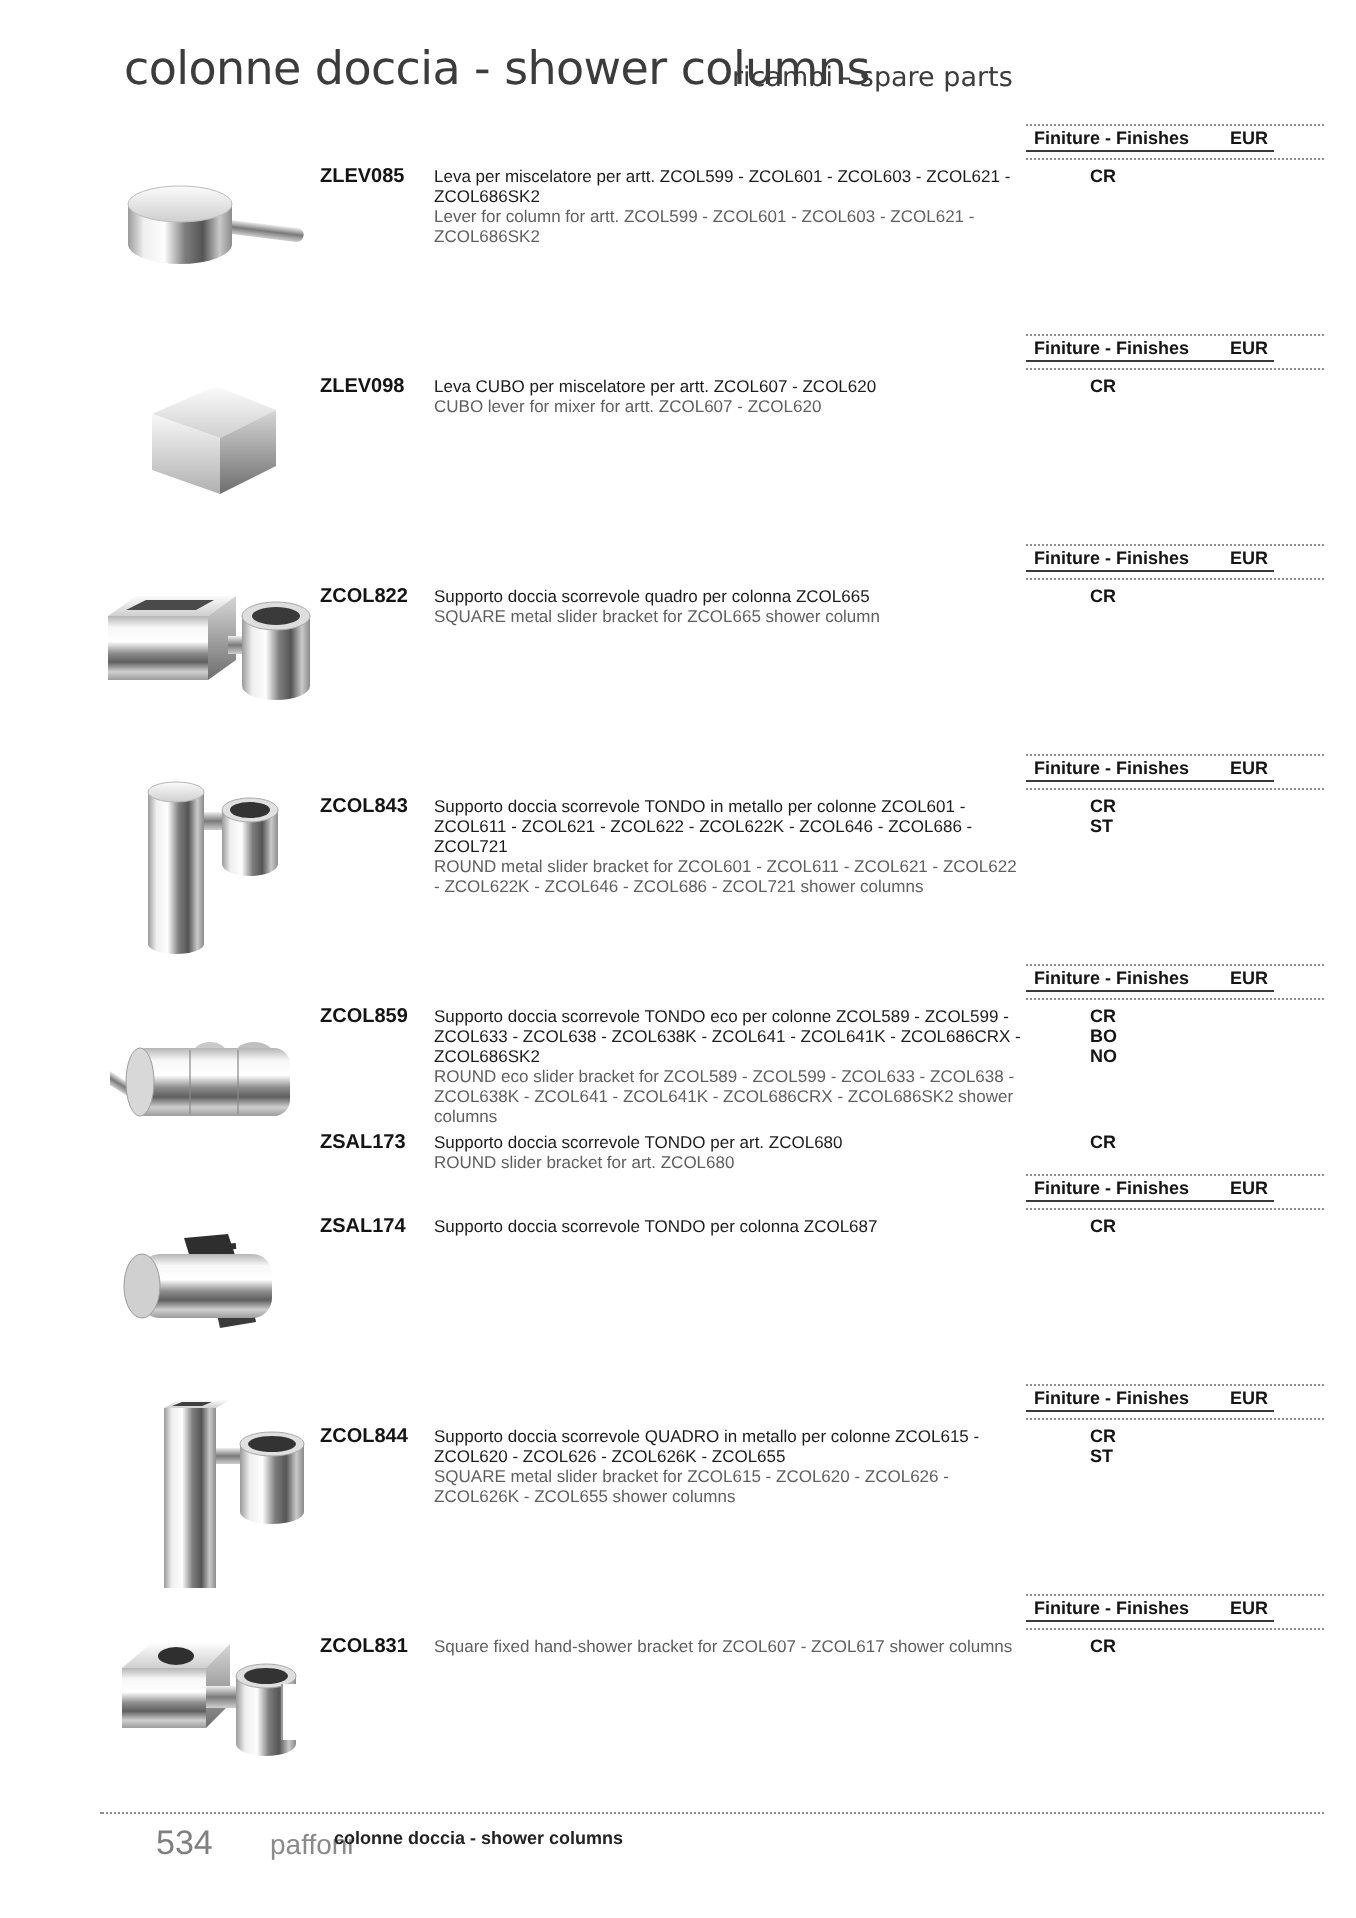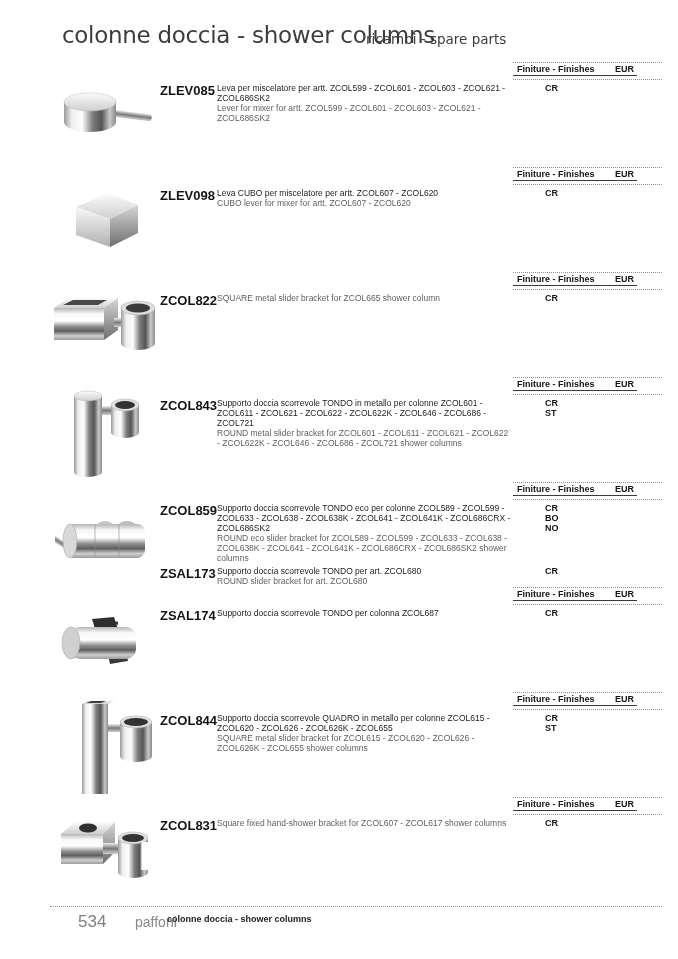--- a/index.html
+++ b/index.html
@@ -15,21 +15,21 @@
 
   .fin-block{position:absolute;left:513px;top:0;width:149px;}
   .dotted{width:149px;height:0;border-top:1px dotted #8f8f8f;}
   .fin-row{display:flex;justify-content:space-between;width:117px;
            border-bottom:1px solid #3a3a3a;padding:1px 3px 1px 4px;
            font-size:9px;font-weight:bold;color:#141414;}
   .gap2{height:3px;}
 
   .items{position:absolute;left:0;top:21px;width:678px;}
   .item-row{position:relative;margin-bottom:3px;min-height:21px;}
-  .code{position:absolute;left:160px;top:0;font-size:13px;font-weight:bold;color:#141414;}
+  .code{position:absolute;left:160px;top:0;font-size:10px;font-weight:bold;color:#141414;}
   .desc{margin-left:217px;width:295px;font-size:8.5px;line-height:10px;}
   .desc-it{color:#1c1c1c;}
   .desc-en{color:#5f5f5f;}
   .fin-values{position:absolute;left:545px;top:0;font-size:9px;font-weight:bold;
               color:#141414;line-height:10px;white-space:pre-line;}
 
   .photo{position:absolute;}
 
   .footer-line{position:absolute;left:50px;top:906px;width:612px;height:0;
                border-top:1px dotted #8f8f8f;}
@@ -93,21 +93,21 @@
         <span>EUR</span>
       </div>
       <div class="gap2"></div>
       <div class="dotted"></div>
     </div>
     <div class="items">
       <div class="item-row">
         <span class="code">ZLEV085</span>
         <div class="desc">
           <div class="desc-it">Leva per miscelatore per artt. ZCOL599 - ZCOL601 - ZCOL603 - ZCOL621 - ZCOL686SK2</div>
-          <div class="desc-en">Lever for mixer for artt. ZCOL599 - ZCOL601 - ZCOL603 - ZCOL621 - ZCOL686SK2</div>
+          <div class="desc-en">Lever for column for artt. ZCOL599 - ZCOL601 - ZCOL603 - ZCOL621 - ZCOL686SK2</div>
         </div>
         <div class="fin-values">CR</div>
       </div>
     </div>
     <div class="photo" style="left:60px;top:24px" aria-label="chrome lever handle for mixer">
       <svg width="94" height="60" viewBox="0 0 94 60">
         <g transform="rotate(7 56 28)">
             <rect x="50" y="24" width="42" height="7" rx="3.5" fill="url(#rodV)"></rect>
           </g>
         <path d="M4,16 L4,36 A26,10 0 0 0 56,36 L56,16 Z" fill="url(#cylH)"></path>
@@ -152,20 +152,21 @@
         <span>Finiture - Finishes</span>
         <span>EUR</span>
       </div>
       <div class="gap2"></div>
       <div class="dotted"></div>
     </div>
     <div class="items">
       <div class="item-row">
         <span class="code">ZCOL822</span>
         <div class="desc">
+          <div class="desc-it">Supporto doccia scorrevole quadro per colonna ZCOL665</div>
           <div class="desc-en">SQUARE metal slider bracket for ZCOL665 shower column</div>
         </div>
         <div class="fin-values">CR</div>
       </div>
     </div>
     <div class="photo" style="left:50px;top:16px" aria-label="square metal slider bracket with round holder">
       <svg width="108" height="72" viewBox="0 0 108 72">
         <polygon points="4,20 18,10 68,10 54,20" fill="url(#topLight)"></polygon>
         <polygon points="13,17 23,12 57,12 48,17" fill="#4a4a4a"></polygon>
         <rect x="4" y="20" width="50" height="32" fill="url(#cylV)"></rect>

